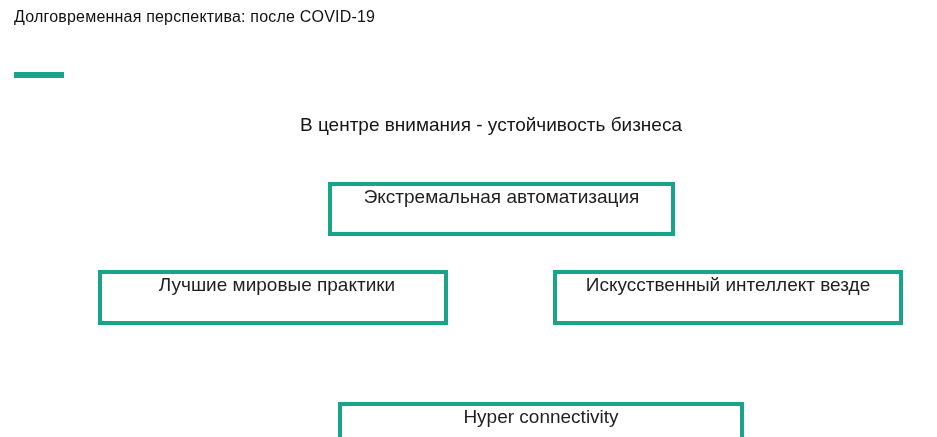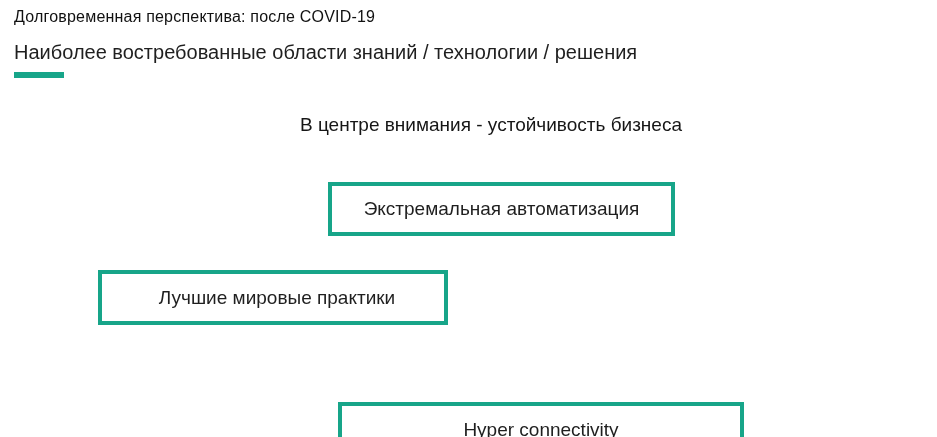--- a/index.html
+++ b/index.html
@@ -49,21 +49,21 @@
     top: 114px;
     text-align: center;
     font-size: 19px;
     font-weight: 400;
     color: #161616;
     white-space: nowrap;
   }
   .topic-box {
     position: absolute;
     display: flex;
-    align-items: center;
+    align-items: flex-start;
     justify-content: center;
     border: 4px solid var(--accent, #17A589);
     background: #ffffff;
     font-size: 19px;
     font-weight: 400;
     color: #1f1f1f;
     text-align: center;
     white-space: nowrap;
   }
   .box-top    { left: 328px; top: 182px; width: 347px; height: 54px; }
@@ -71,32 +71,34 @@
   .box-right  { left: 553px; top: 270px; width: 350px; height: 55px; }
   .box-bottom { left: 338px; top: 362px; width: 406px; height: 55px; margin-top: 40px; }
 </style>
 </head>
 <body>
 
 <div class="slide">
 
   <h1 class="page-title">Долговременная перспектива: после COVID-19</h1>
 
-  <p class="page-subtitle">Наиболее востребованные области знаний / технологии / решения</p>
 
   <div class="accent-bar"></div>
 
   <h2 class="section-heading">В центре внимания - устойчивость бизнеса</h2>
 
   <div class="topic-box box-top">
     <span>Экстремальная автоматизация</span>
   </div>
 
   <div class="topic-box box-left">
     <span>Лучшие мировые практики</span>
   </div>
 
+  <div class="topic-box box-right">
+    <span>Искусственный интеллект везде</span>
+  </div>
 
   <div class="topic-box box-bottom">
     <span>Hyper connectivity</span>
   </div>
 
 </div>
 
 </body></html>

